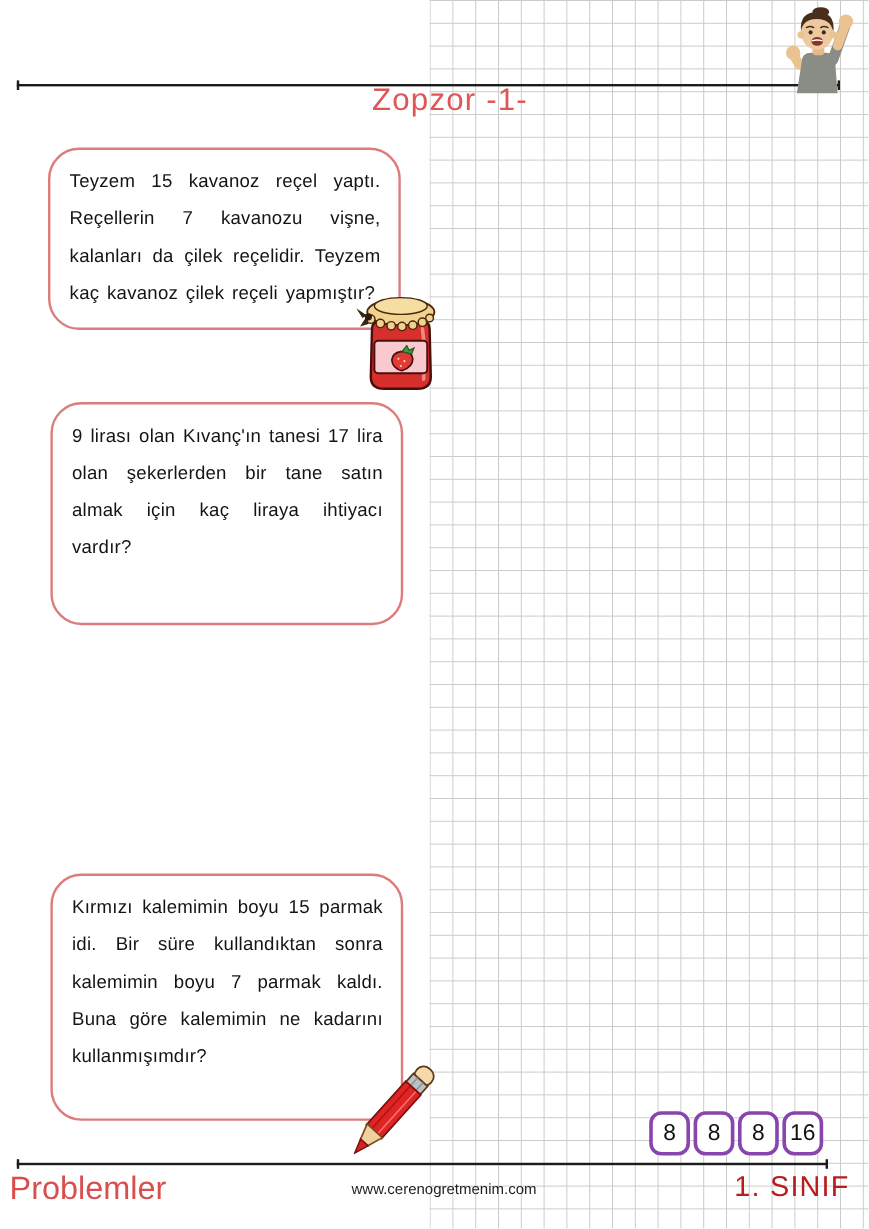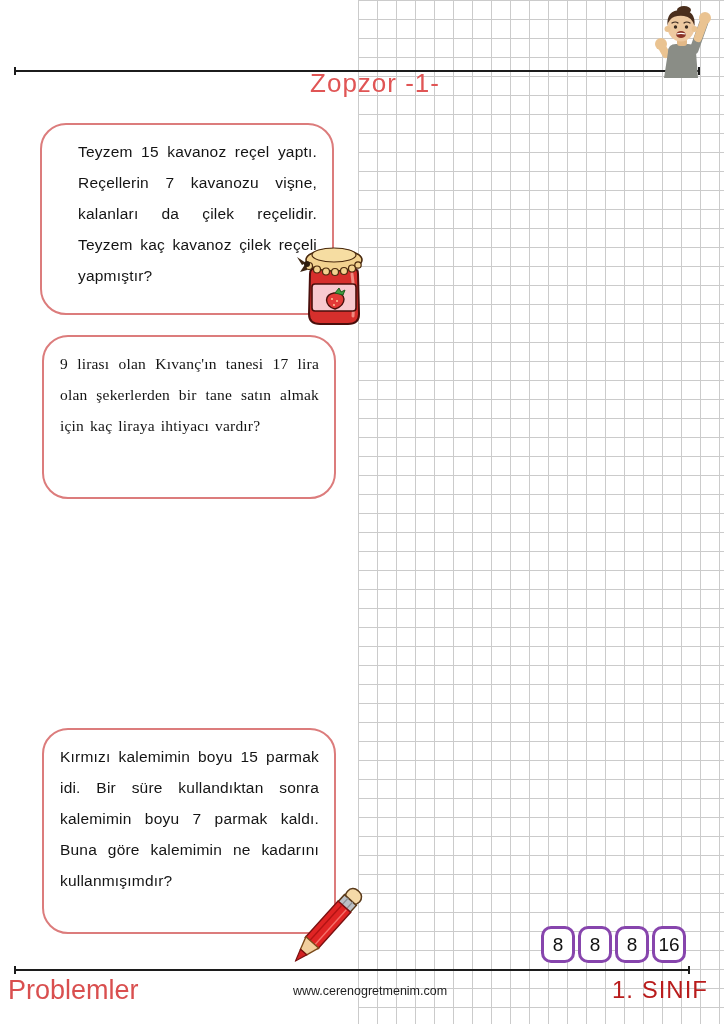--- a/index.html
+++ b/index.html
@@ -26,22 +26,22 @@
 
   .page-title{
     position:absolute;top:20px;left:calc(50% + 13px);transform:translateX(-50%);
     font-size:26px;color:#e05555;letter-spacing:1px;white-space:nowrap;z-index:3;margin-top:48px;
   }
 
   .problem-card{
     position:absolute;box-sizing:border-box;width:294px;
     border:2px solid #dc7c7c;border-radius:26px;background:#ffffff;z-index:3;
   }
-  .card-1{left:40px;top:123px;height:192px;padding-left:20px;}
-  .card-2{left:42px;top:335px;height:164px;font-family:Liberation Serif, serif;}
+  .card-1{left:40px;top:123px;height:152px;}
+  .card-2{left:42px;top:335px;height:186px;}
   .card-3{left:42px;top:553px;height:163px;}
   .card-4{left:42px;top:728px;height:206px;}
   .problem-text{
     margin:0;padding:11px 15px 0 16px;
     font-size:15.5px;line-height:31px;color:#141414;
     text-align:justify;word-spacing:2px;letter-spacing:0.2px;
   }
 
   .sticker{position:absolute;z-index:4;}
   .jam-jar{left:294px;top:244px;width:78px;height:86px;}

